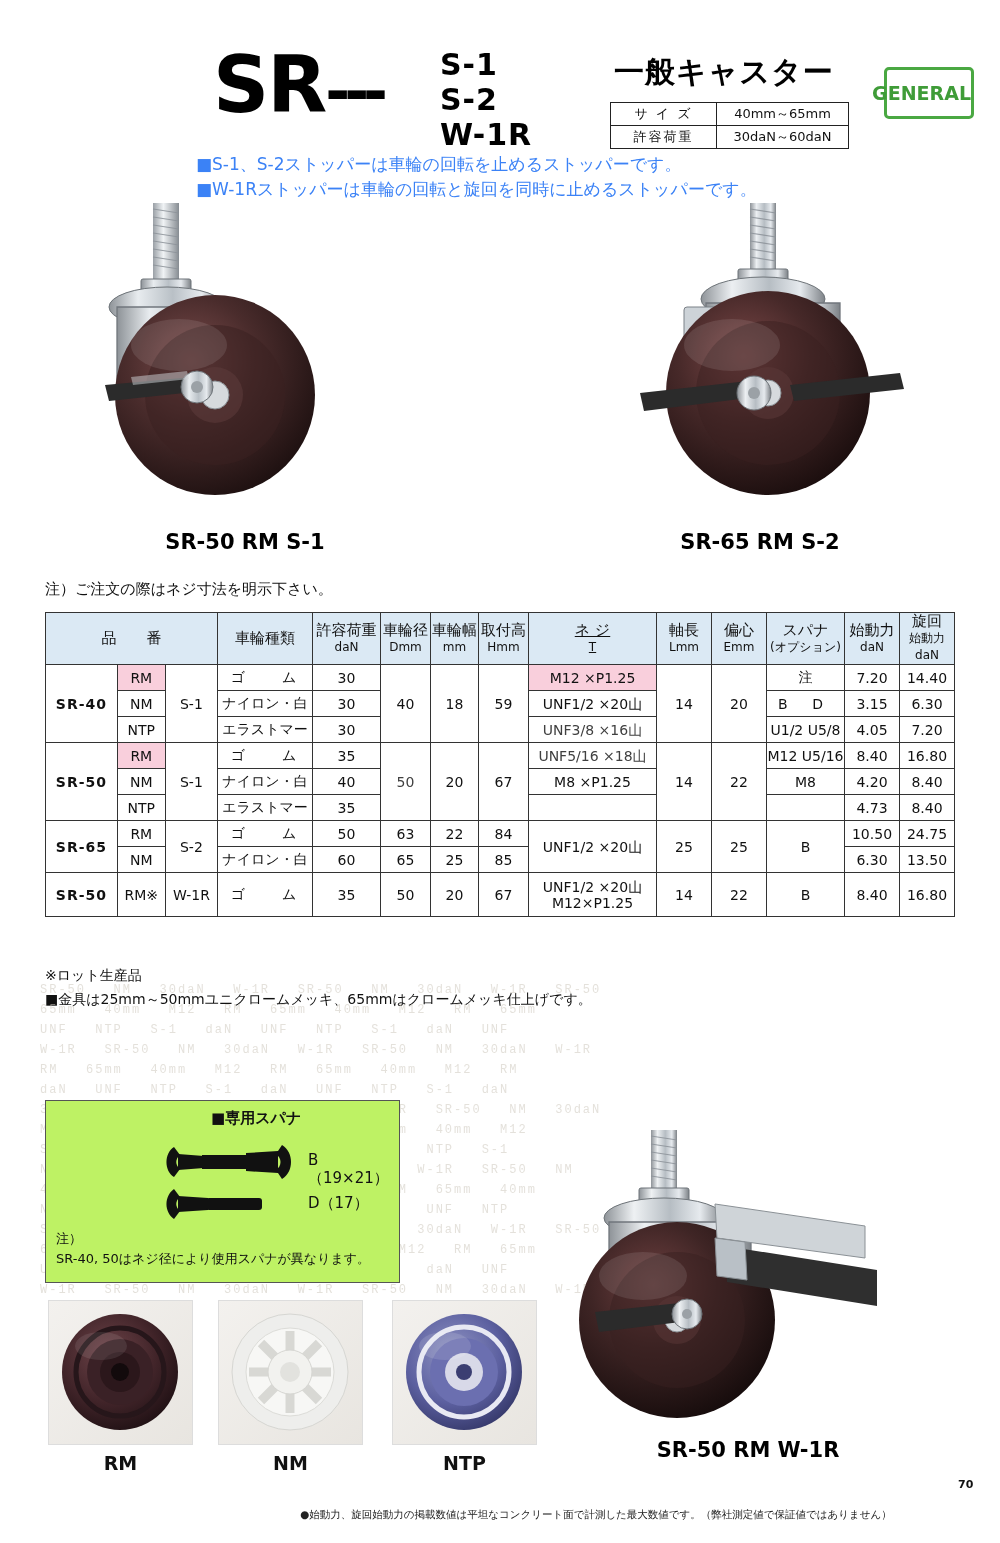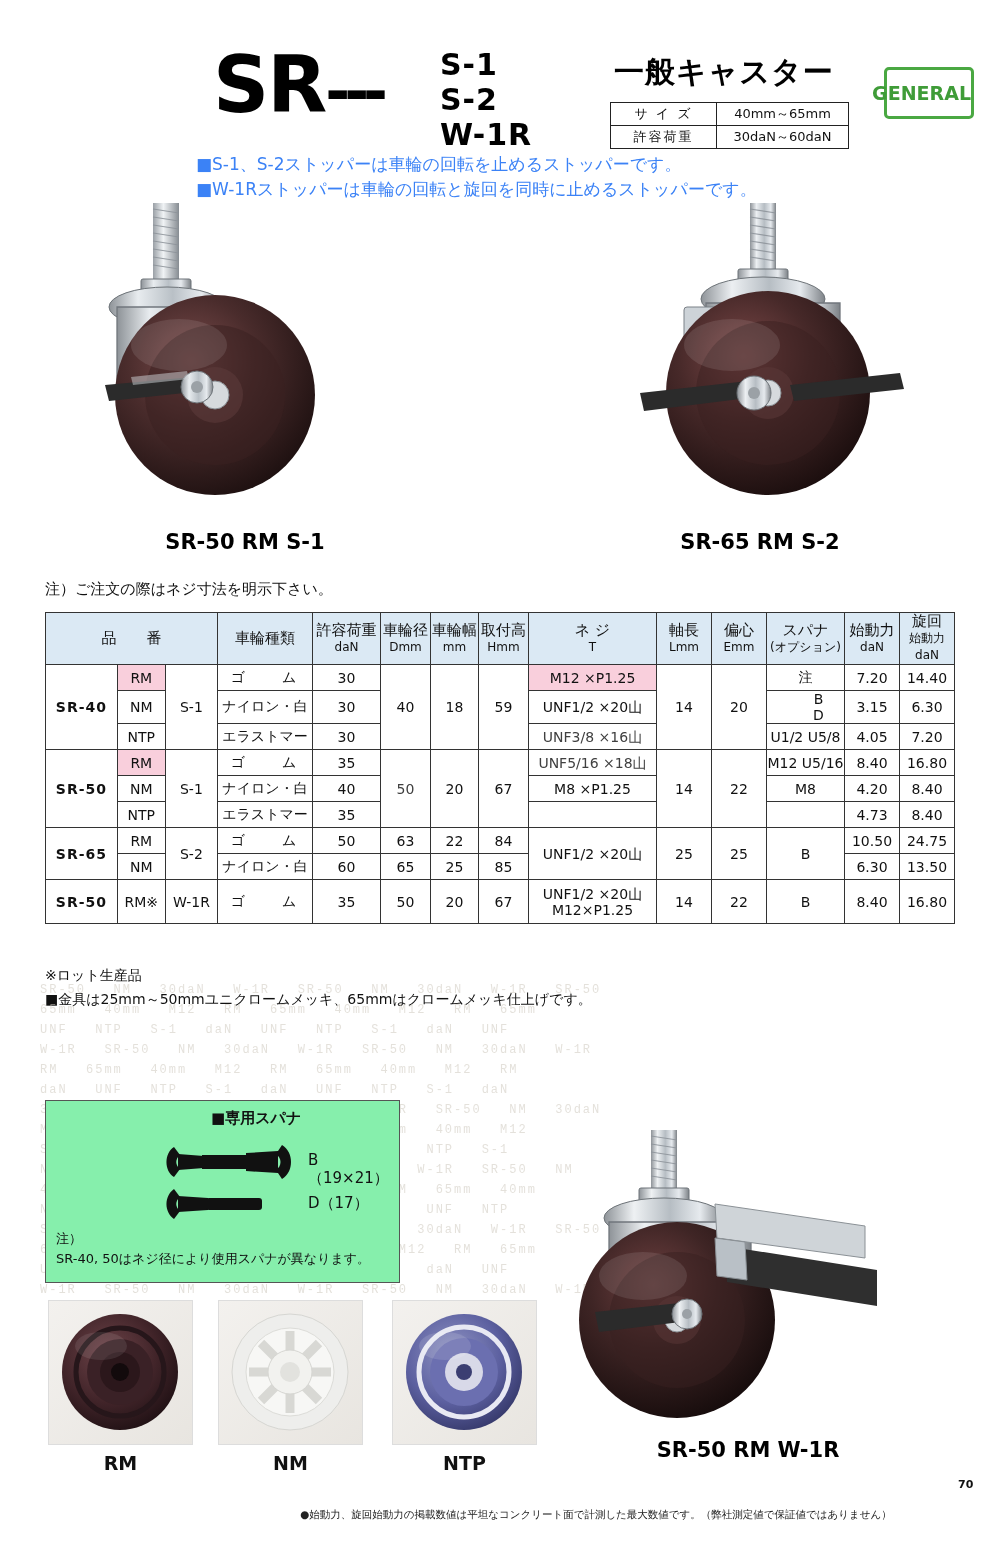--- a/index.html
+++ b/index.html
@@ -131,21 +131,21 @@
 
   .lot-note {
     position:absolute; left:45px; top:963px;
     font-family:"DejaVu Sans", sans-serif; font-size:14px; line-height:24px;
   }
 
   
   .spanner-box {
     position:absolute; left:45px; top:1100px;
     width:355px; height:183px;
-    border:1px solid #555; background:#86efac;
+    border:1px solid #555; background:#bef264;
   }
   .spanner-title {
     position:absolute; left:165px; top:8px;
     font-family:"DejaVu Sans", sans-serif; font-weight:bold; font-size:15px;
   }
   .spanner-lbl {
     position:absolute;
     font-family:"DejaVu Sans", sans-serif; font-size:15px;
   }
   .spanner-note {
@@ -332,21 +332,21 @@
           <div class="hdr-sub">Dmm</div>
         </th>
         <th style="width:48px;">
           <div class="hdr-main">車輪幅</div>
           <div class="hdr-sub">mm</div>
         </th>
         <th style="width:50px;">
           <div class="hdr-main">取付高</div>
           <div class="hdr-sub">Hmm</div>
         </th>
-        <th style="width:128px;">
+        <th style="width:128px;text-decoration:underline;">
           <div class="hdr-main">ネ ジ</div>
           <div class="hdr-sub">T</div>
         </th>
         <th style="width:55px;">
           <div class="hdr-main">軸長</div>
           <div class="hdr-sub">Lmm</div>
         </th>
         <th style="width:55px;">
           <div class="hdr-main">偏心</div>
           <div class="hdr-sub">Emm</div>
@@ -382,21 +382,21 @@
         <td class="mid" rowspan="3">20</td>
         <td>注</td>
         <td class="mid">7.20</td>
         <td class="mid">14.40</td>
       </tr>
       <tr>
         <td class="big">NM</td>
         <td>ナイロン・白</td>
         <td class="mid">30</td>
         <td class="thread">UNF1/2 ×20山</td>
-        <td class="mid" style="letter-spacing:10px;padding-left:36px;">B    D</td>
+        <td class="mid" style="letter-spacing:10px;">B    D</td>
         <td class="mid">3.15</td>
         <td class="mid">6.30</td>
       </tr>
       <tr>
         <td class="big">NTP</td>
         <td>エラストマー</td>
         <td class="mid">30</td>
         <td class="thread grey">UNF3/8 ×16山</td>
         <td class="sm">U1/2  U5/8</td>
         <td class="mid">4.05</td>

